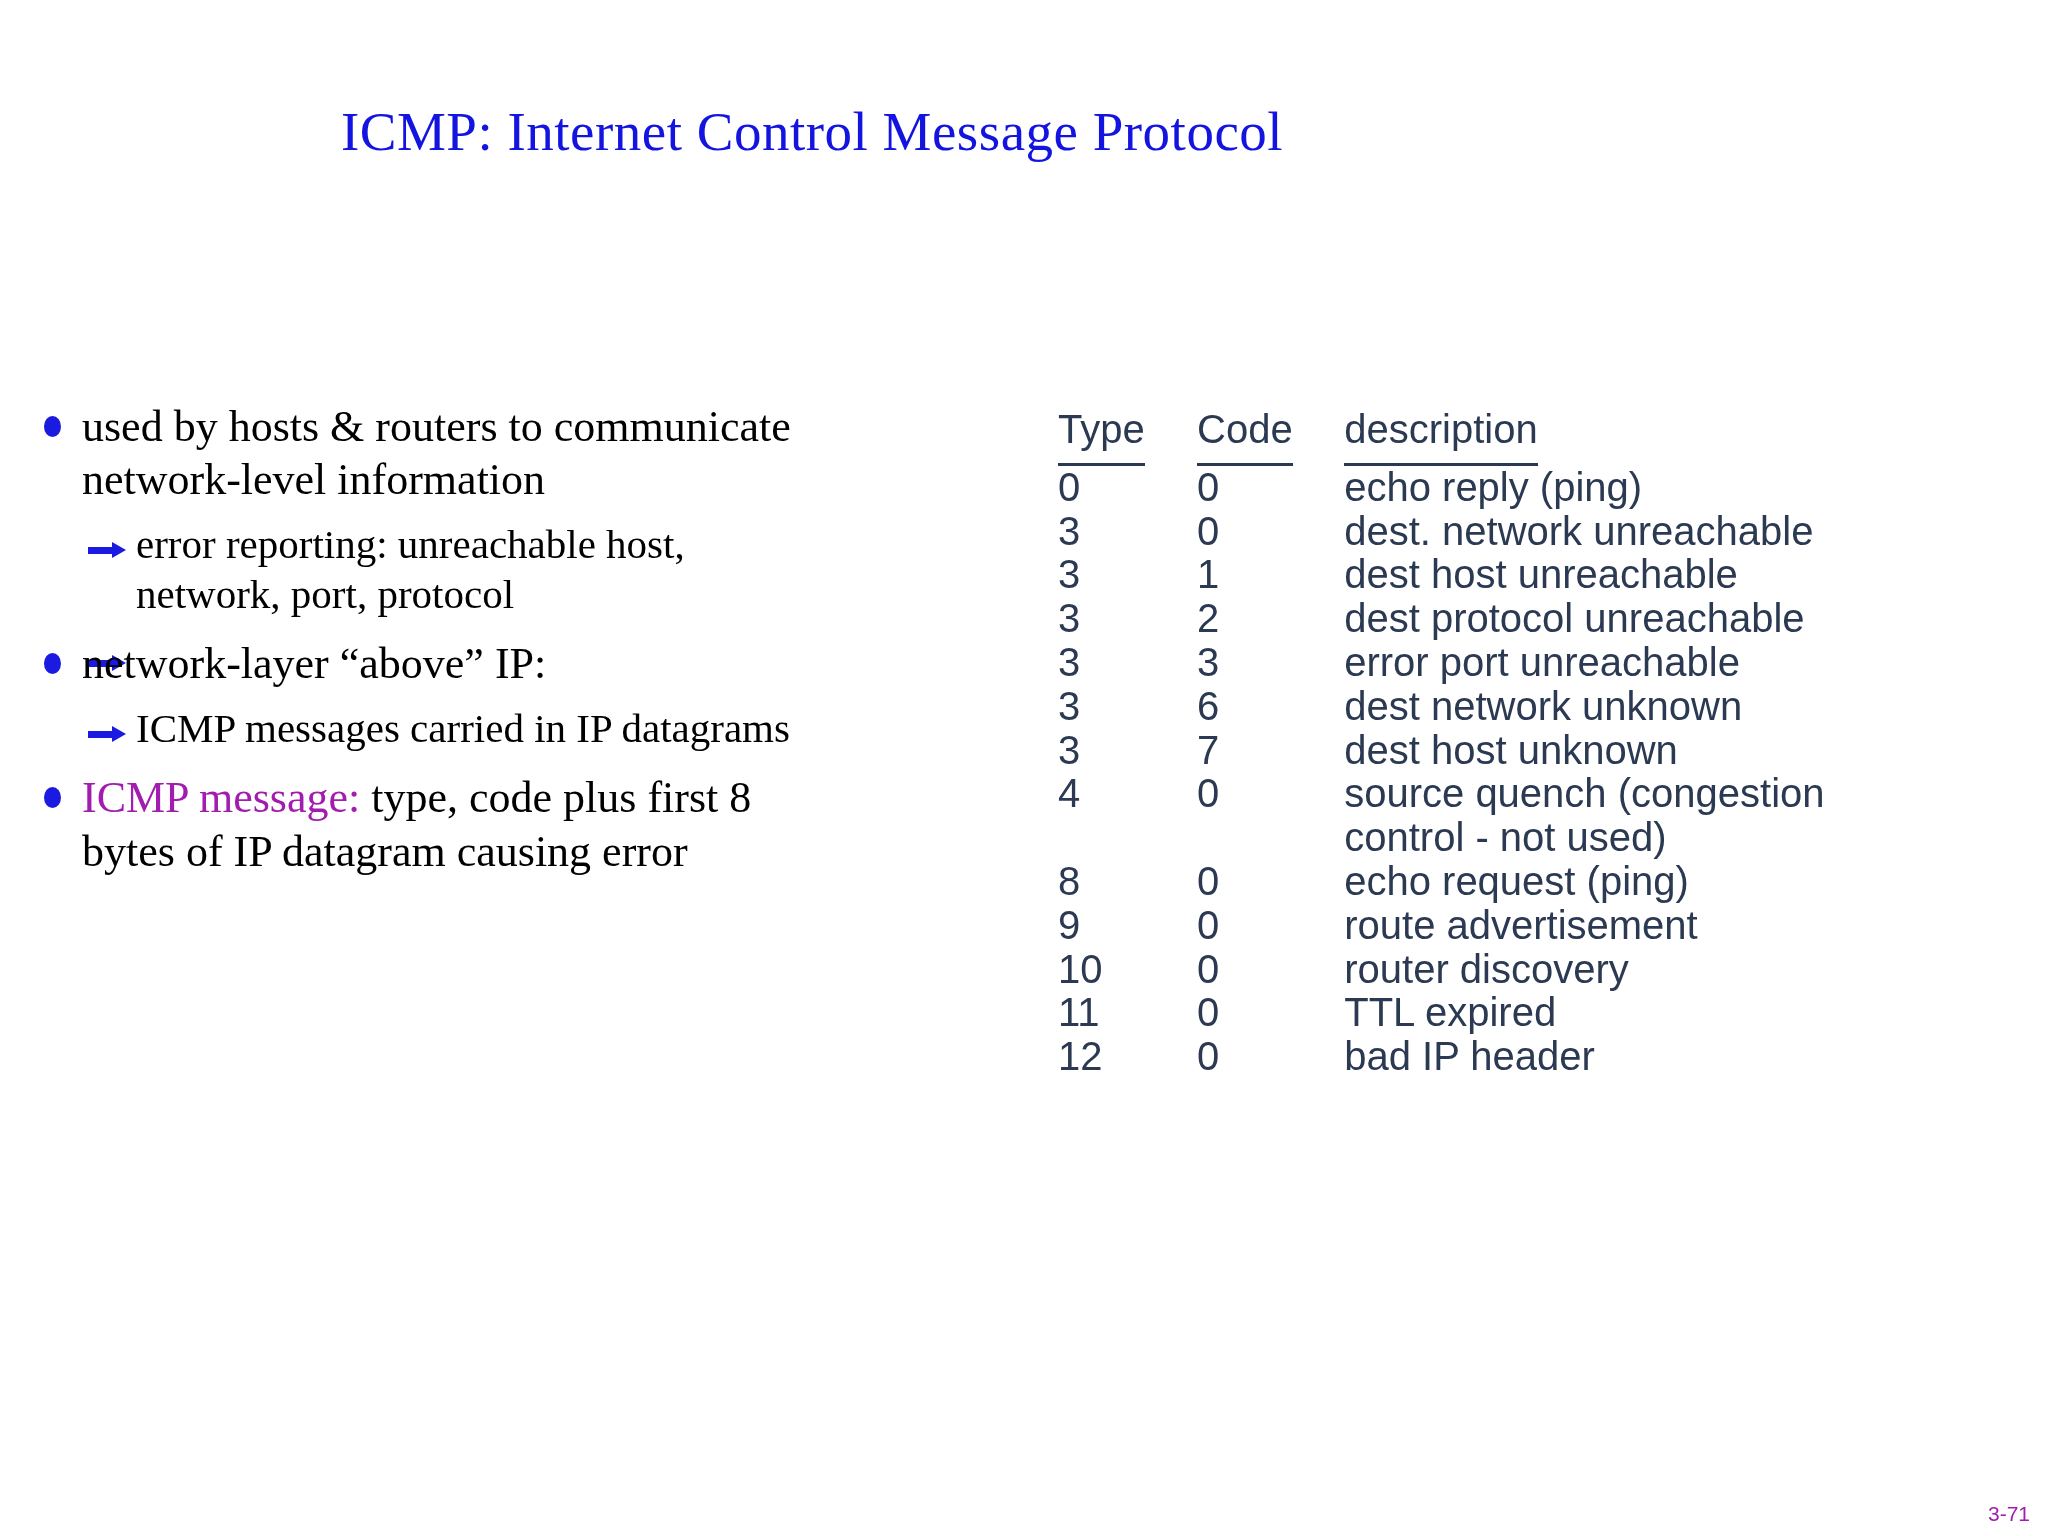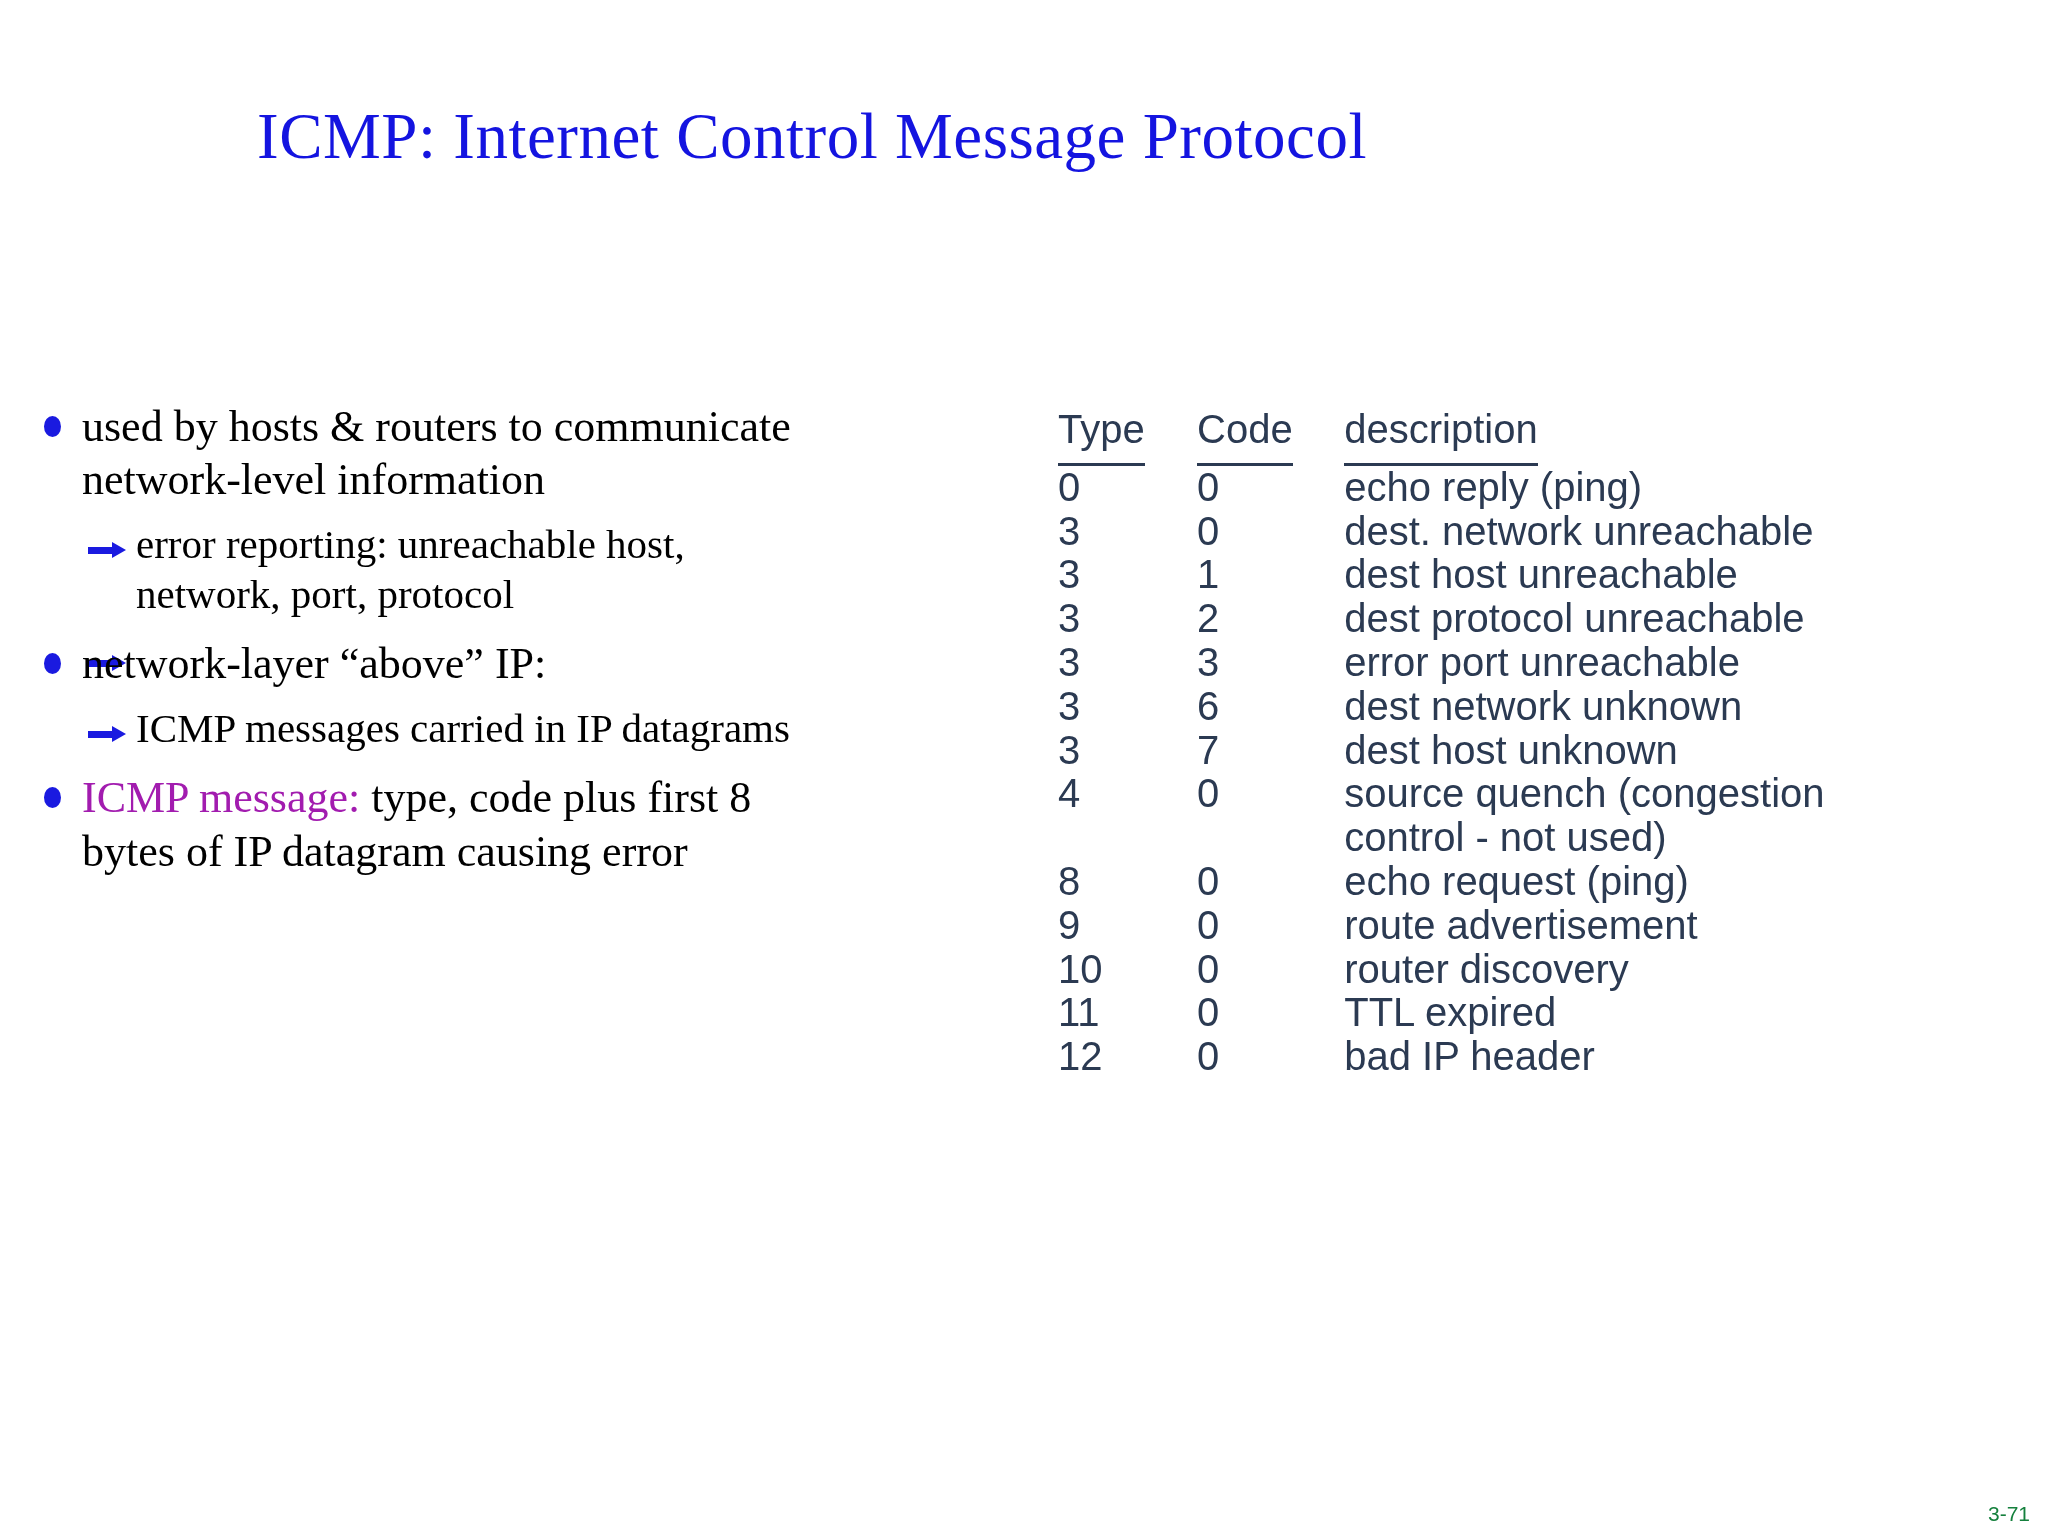--- a/index.html
+++ b/index.html
@@ -17,21 +17,21 @@
 
   
   .slide-title {
     position: absolute;
     left: 0;
     top: 104px;
     width: 1624px;
     text-align: center;
     color: #1414e0;
     font-family: "Liberation Serif", "DejaVu Serif", serif;
-    font-size: 65px;
+    font-size: 55px;
     line-height: 1.0;
     letter-spacing: 0.5px;
     white-space: nowrap;
   }
 
   
   .left-col {
     position: absolute;
     left: 36px;
     top: 400px;
@@ -141,21 +141,21 @@
     line-height: 1.095;
   }
 
   
   .page-num {
     position: absolute;
     right: 18px;
     bottom: 10px;
     font-family: "Liberation Sans", "DejaVu Sans", sans-serif;
     font-size: 21px;
-    color: #15803d;
+    color: #a21caf;
   }
 </style>
 </head>
 <body>
 
 <div class="slide-title">ICMP: Internet Control Message Protocol</div>
 
 <div class="left-col">
 
   <div class="bullet-row">

